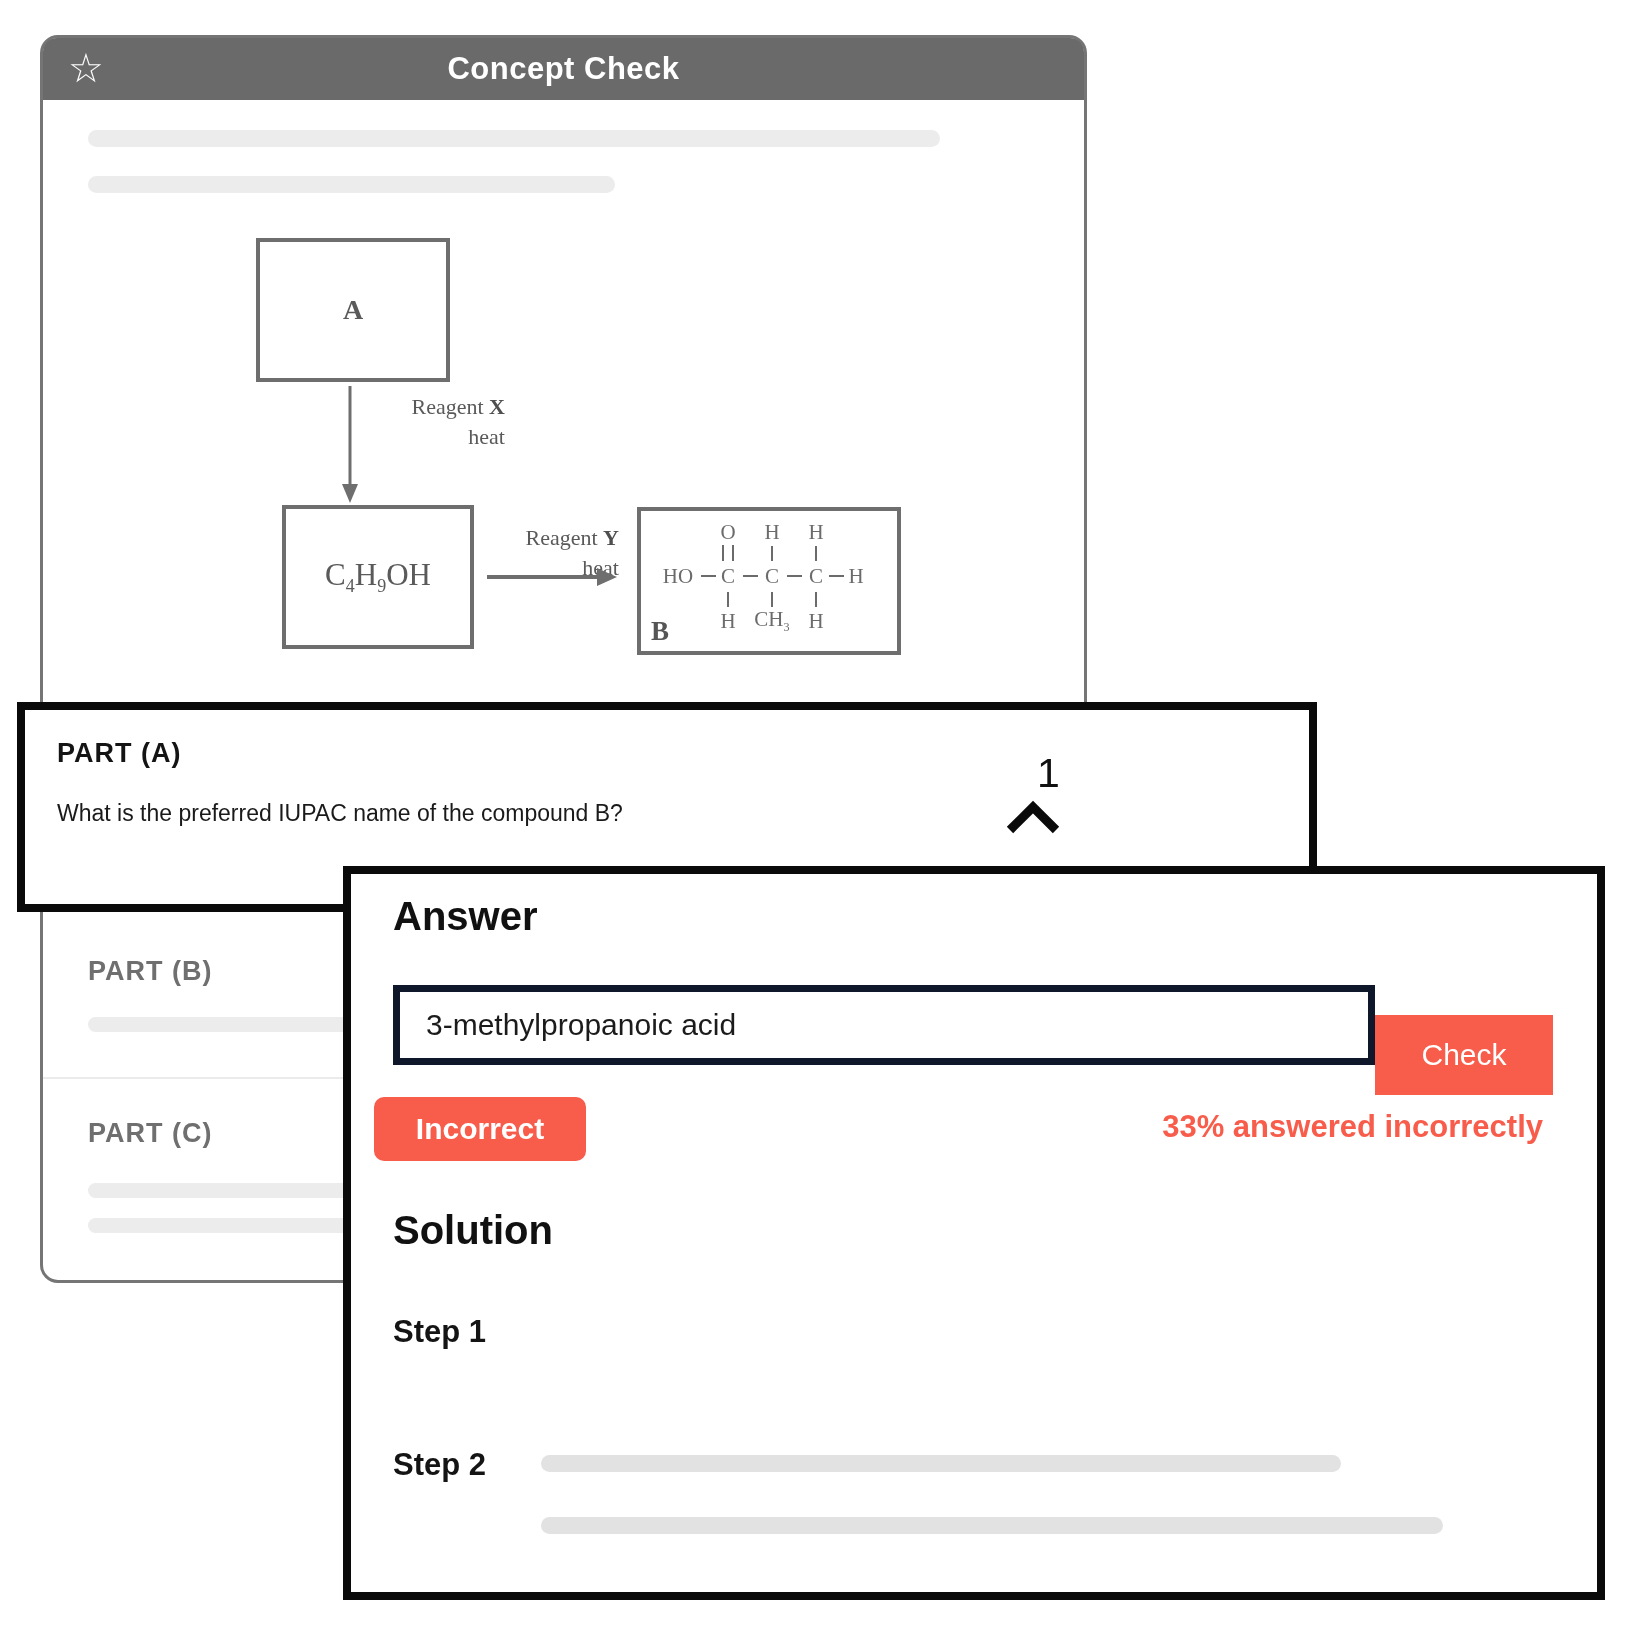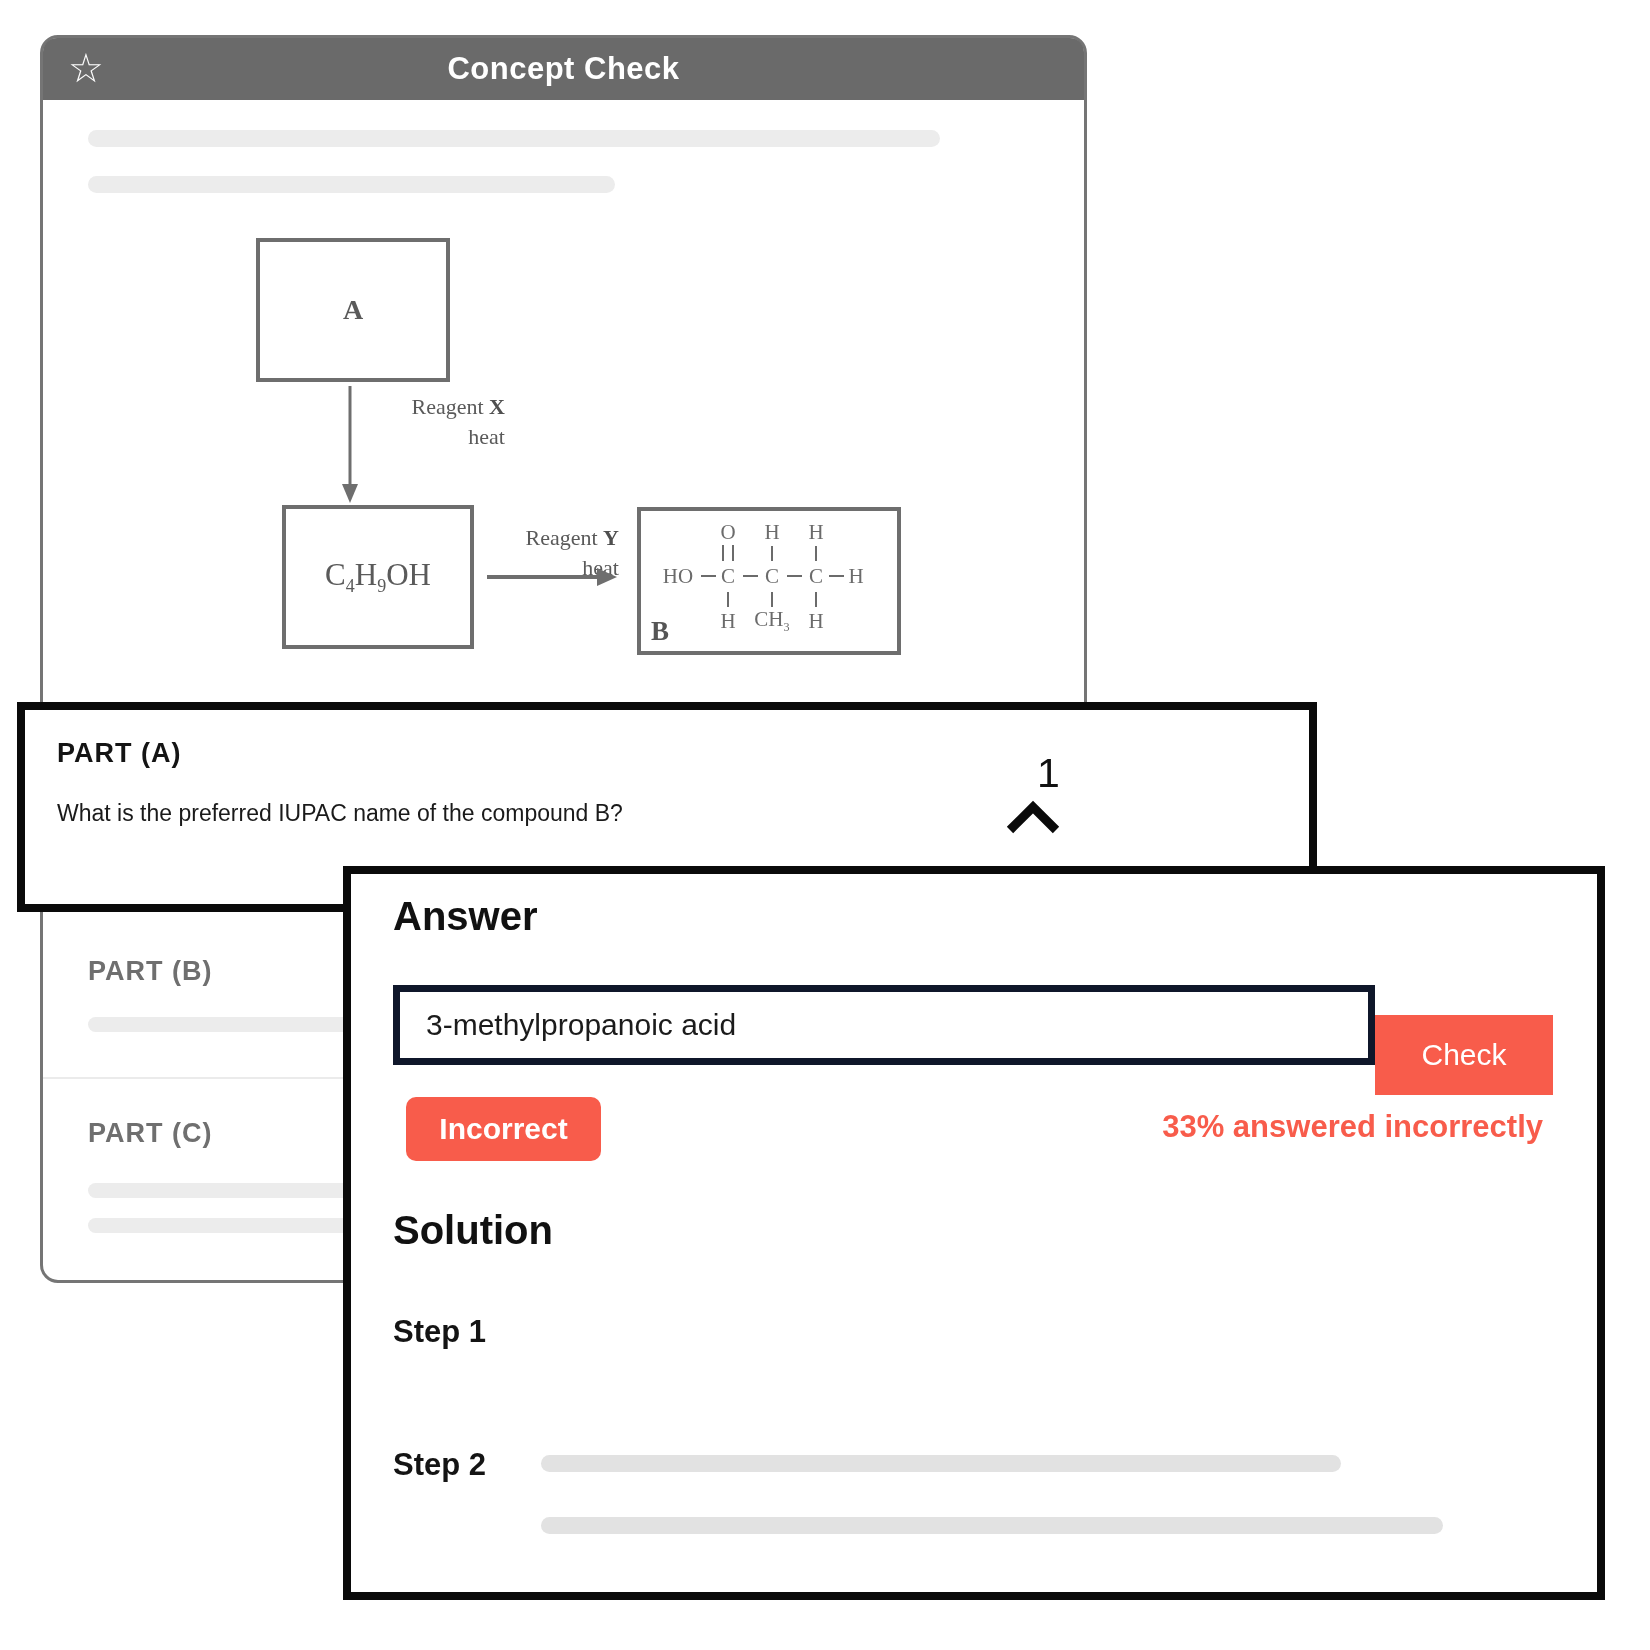--- a/index.html
+++ b/index.html
@@ -52,21 +52,21 @@
   
   .panelAns{position:absolute;left:343px;top:866px;width:1262px;height:734px;background:#fff;
         border:8px solid #0a0a0a;box-sizing:border-box;}
   .h2{position:absolute;left:42px;font-size:40px;font-weight:700;color:#111;}
   .answer-input{position:absolute;left:42px;top:111px;width:982px;height:80px;box-sizing:border-box;
         border:7px solid #0f172a;padding:0 0 0 26px;font-family:"Liberation Sans",sans-serif;
         font-size:30px;color:#1b1b1b;outline:none;background:#fff;}
   .check-btn{position:absolute;left:1024px;top:111px;width:178px;height:80px;border:none;
         background:#F85C4B;color:#fff;font-family:"Liberation Sans",sans-serif;
         font-size:30px;font-weight:400;cursor:pointer;margin-top:30px;}
-  .badge{position:absolute;left:55px;top:223px;width:195px;height:64px;background:#F85C4B;
+  .badge{position:absolute;left:23px;top:223px;width:212px;height:64px;background:#F85C4B;
         border-radius:10px;color:#fff;font-size:30px;font-weight:700;
         display:flex;align-items:center;justify-content:center;}
   .stats{position:absolute;right:54px;top:235px;font-size:31px;font-weight:700;color:#F85C4B;}
   .step-label{position:absolute;left:42px;font-size:31px;font-weight:700;color:#141414;}
   .step-text{position:absolute;left:190px;width:985px;font-size:30px;line-height:39px;color:#1e1e1e;}
 </style>
 </head>
 <body>
 
 <div class="stage">

